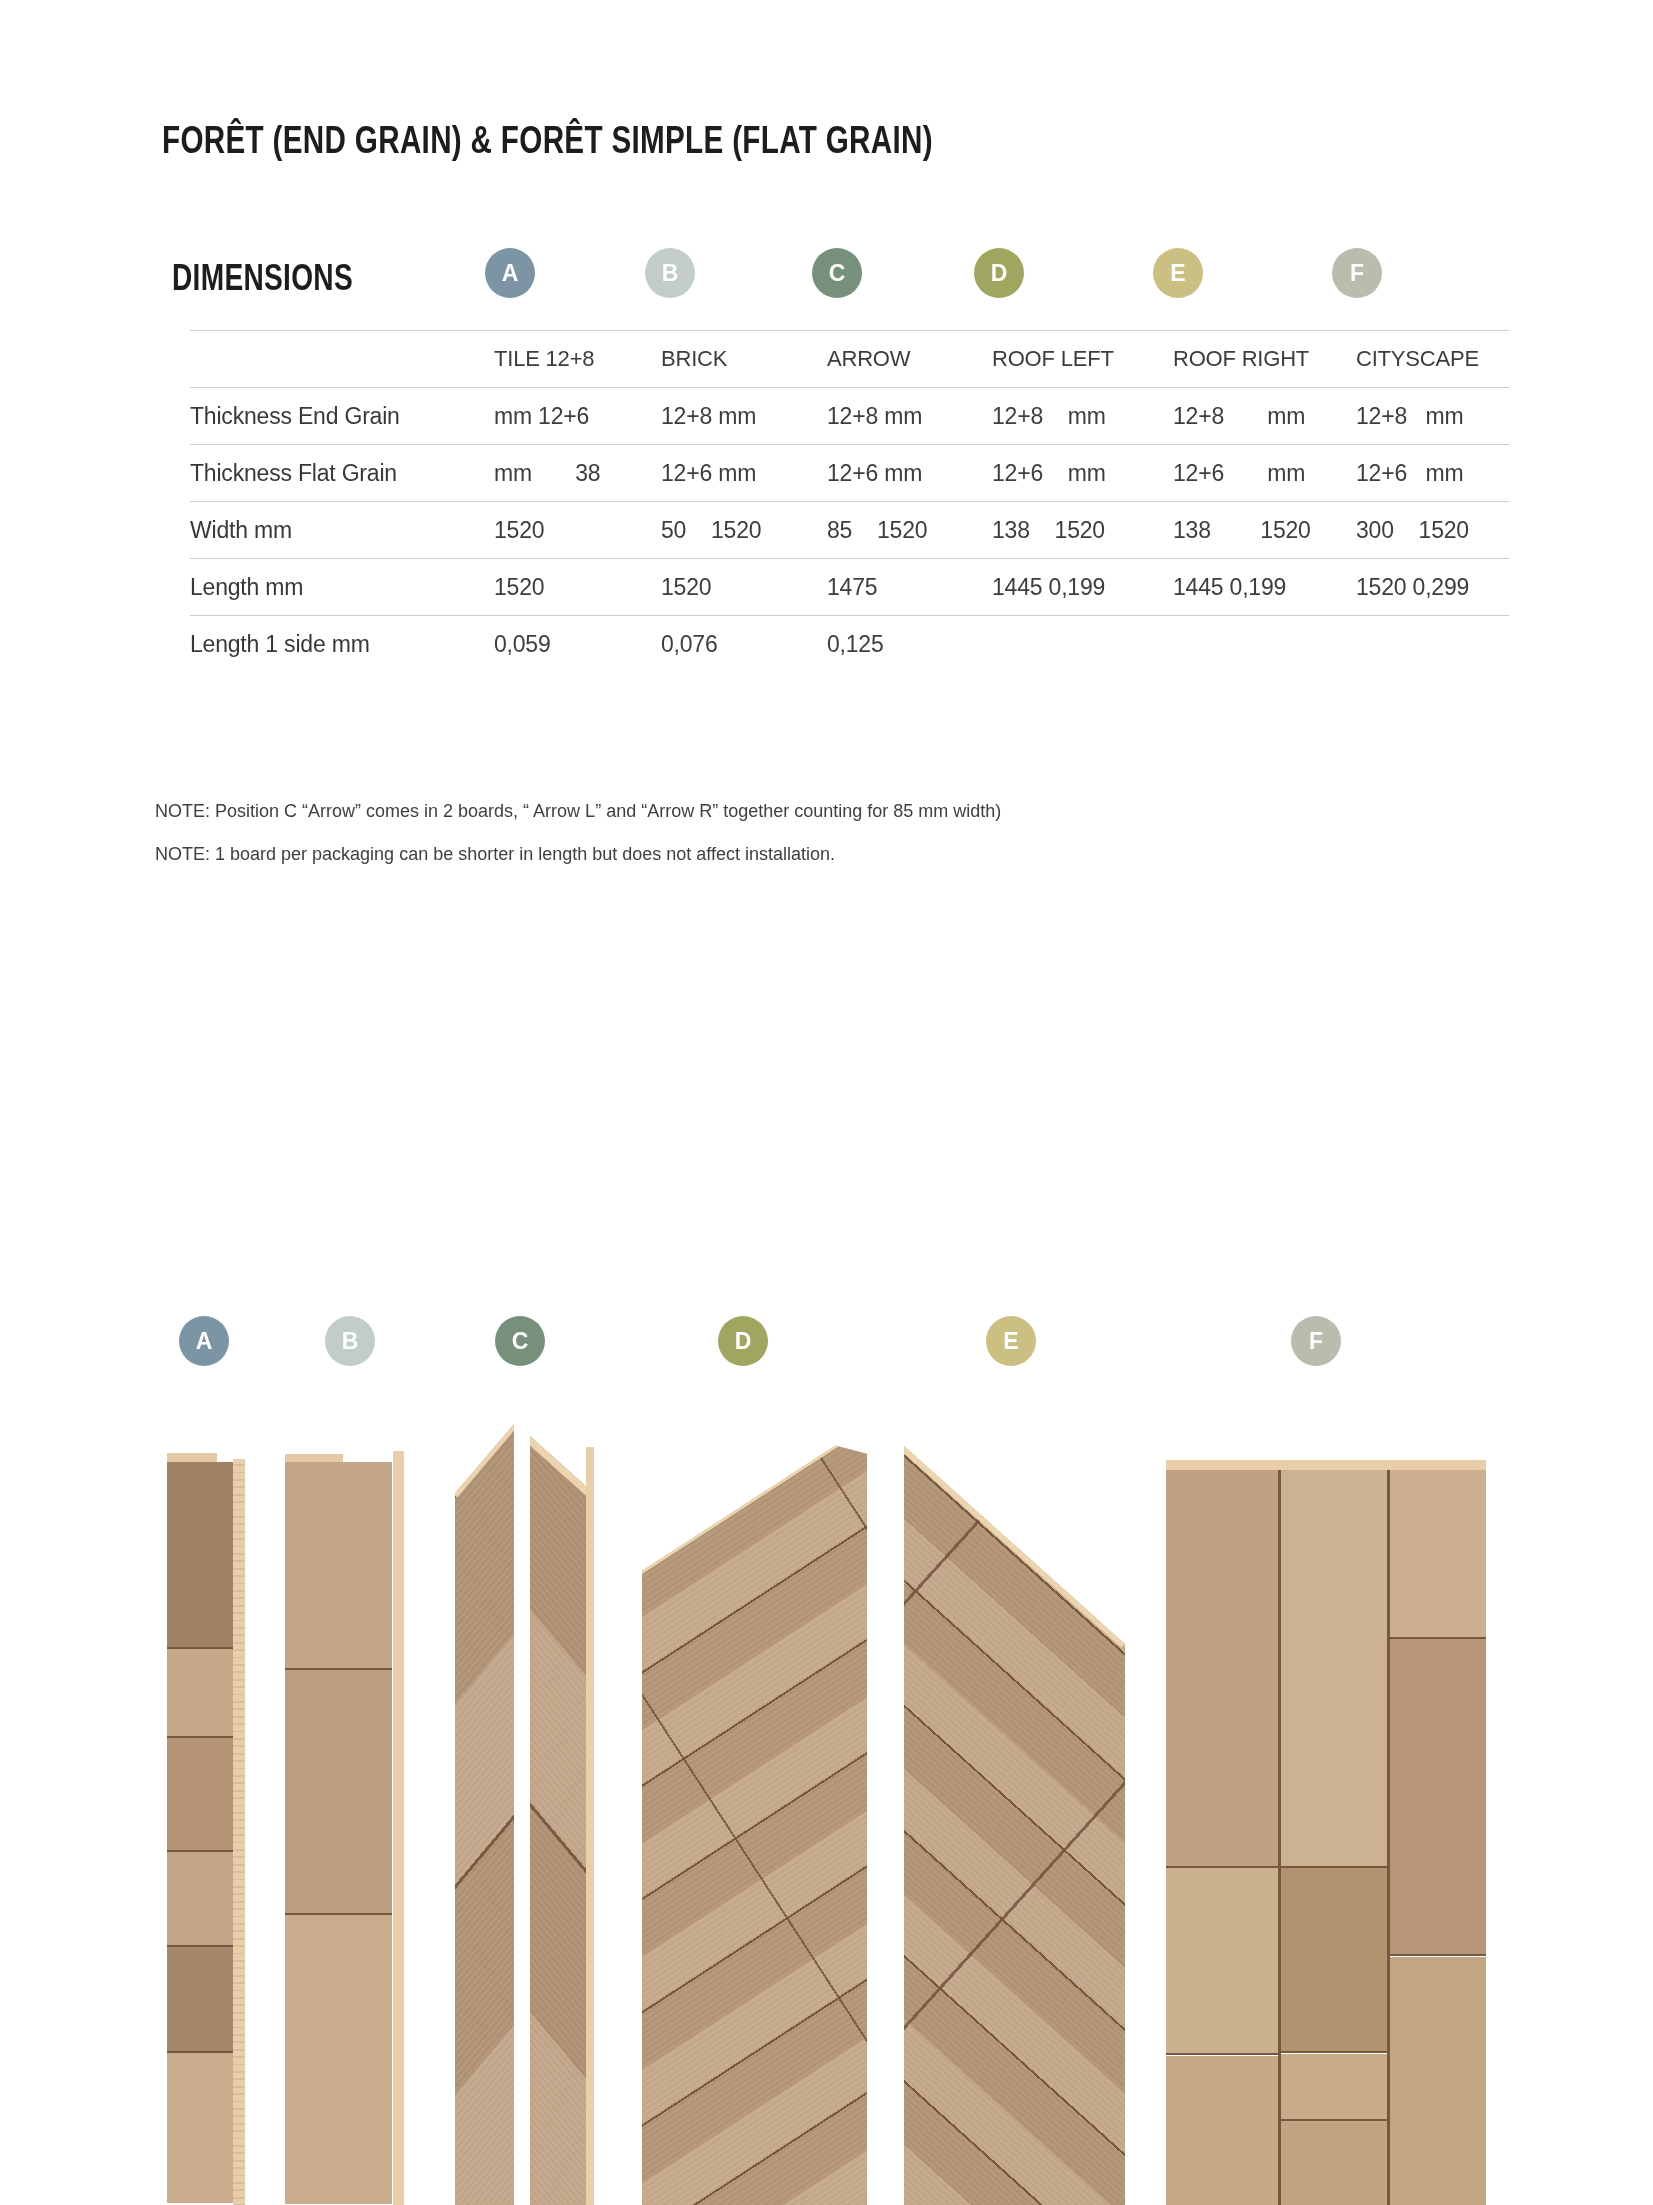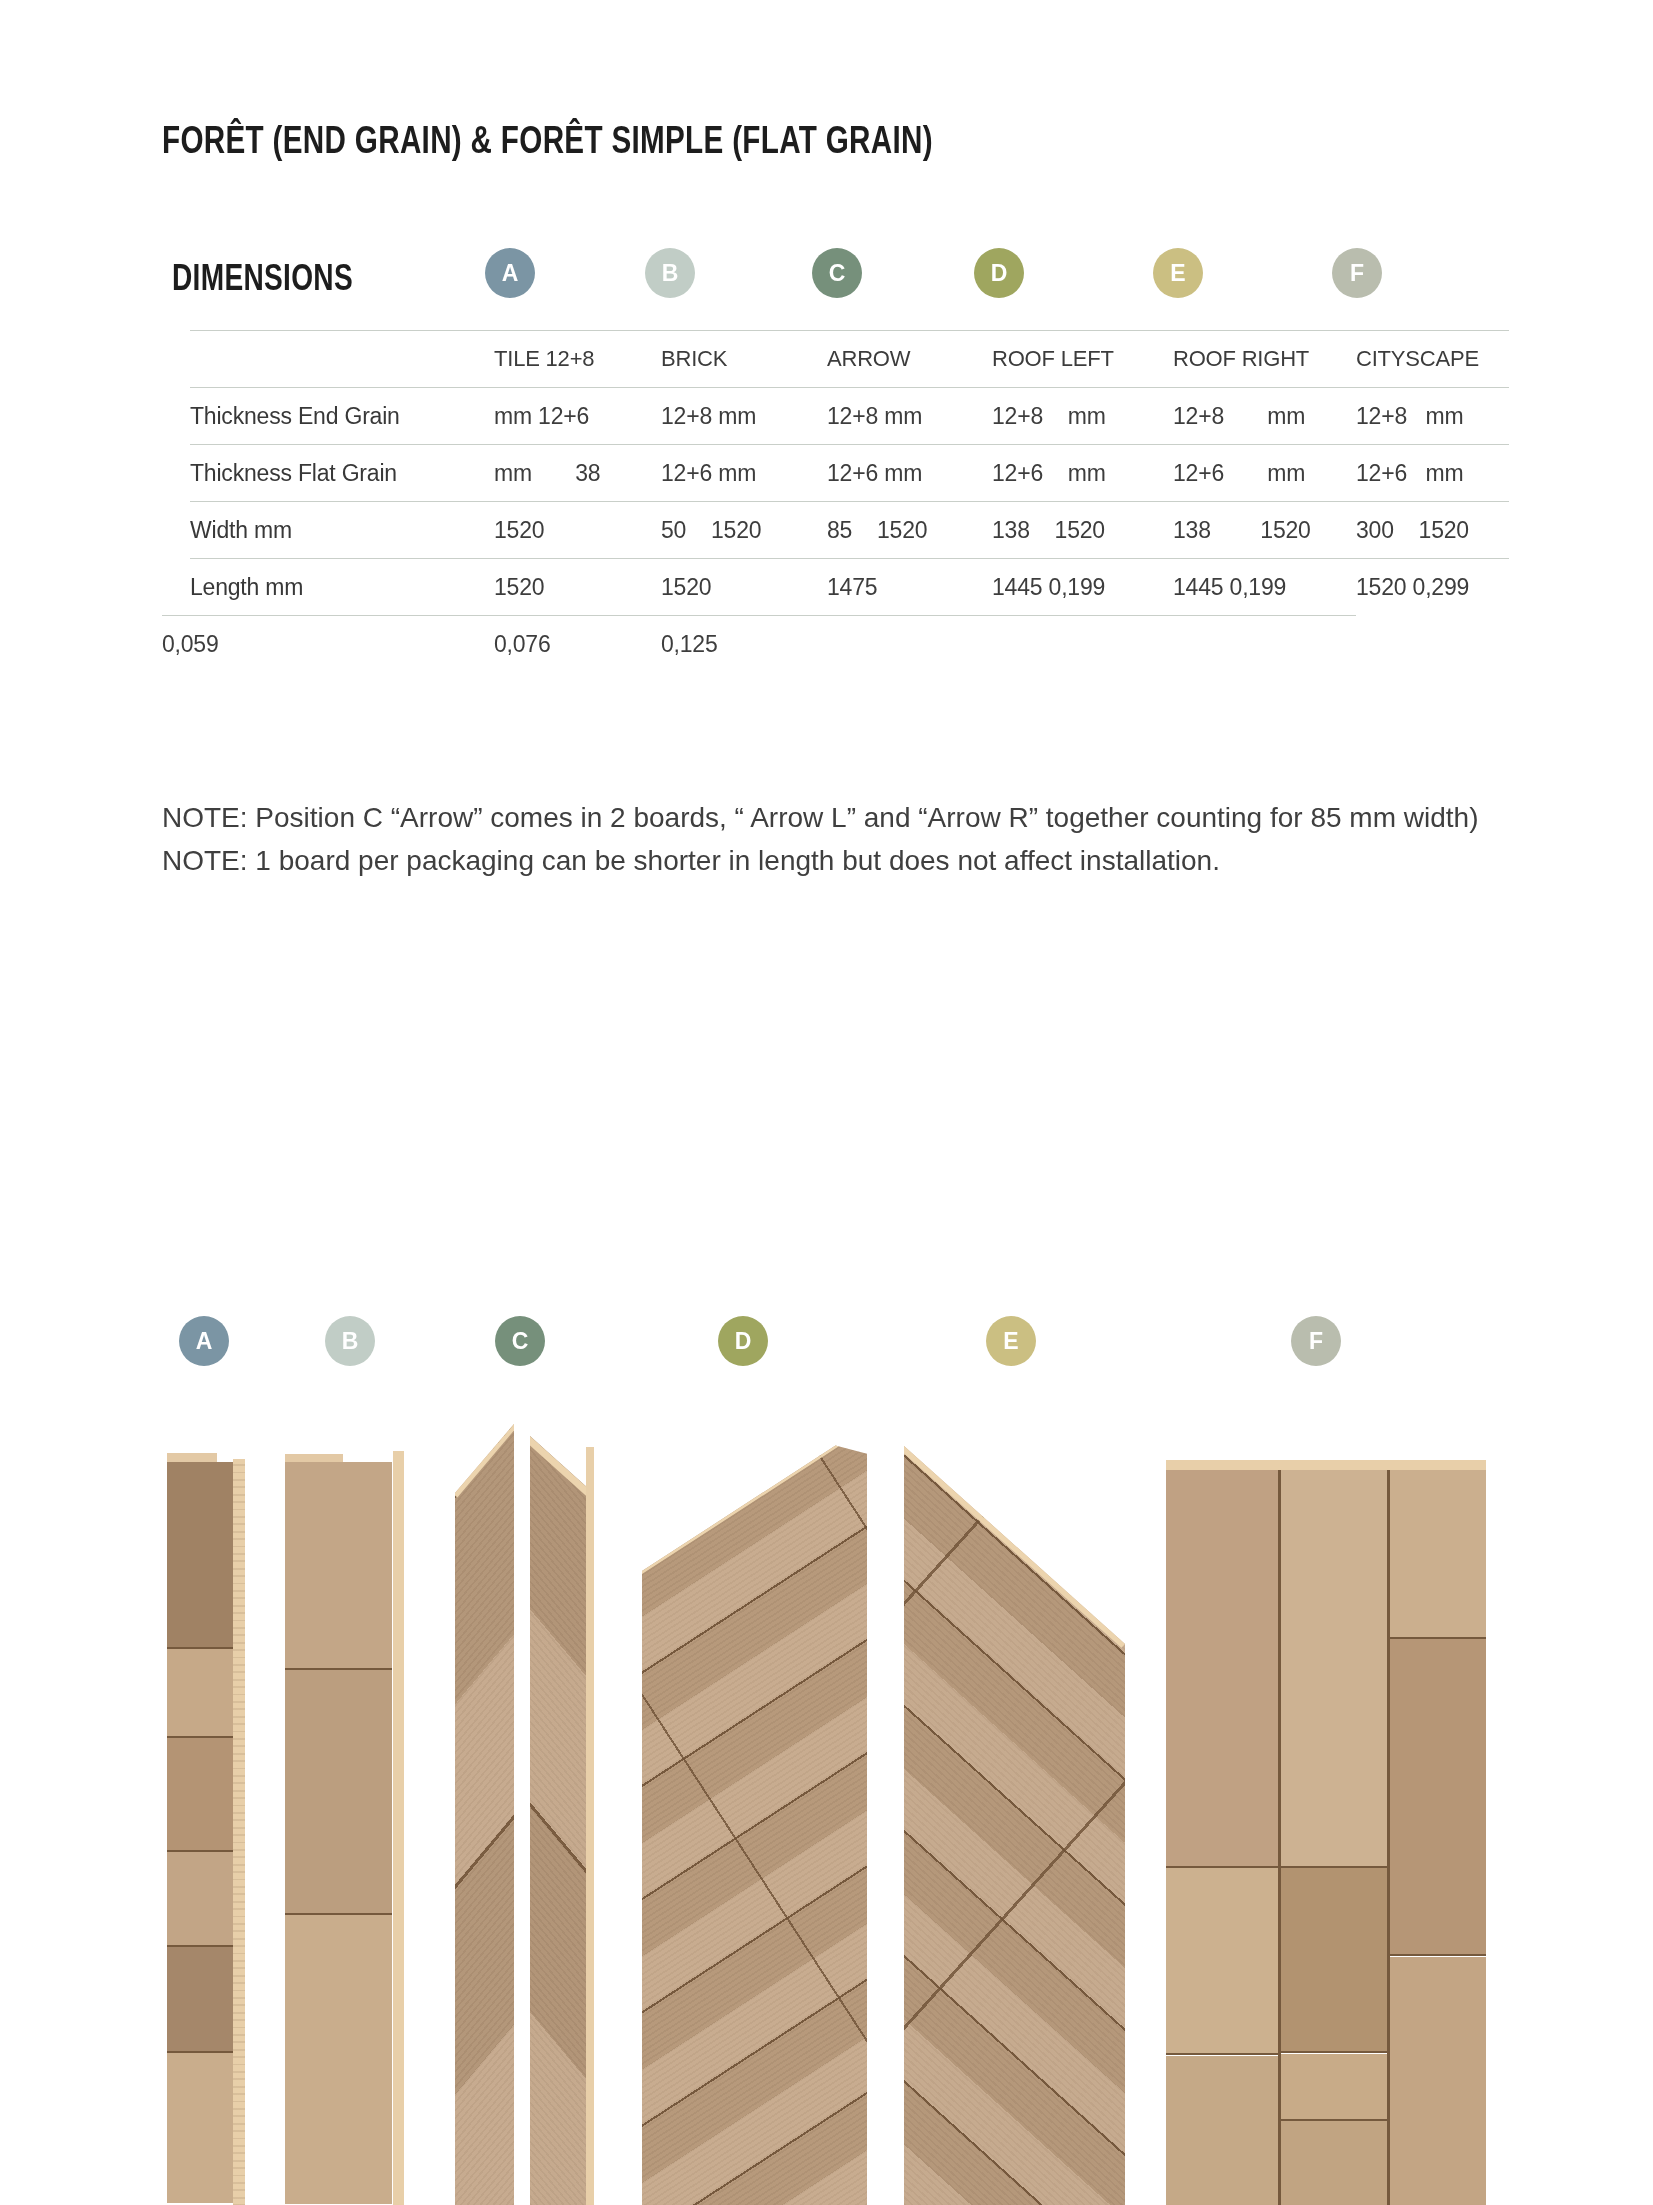--- a/index.html
+++ b/index.html
@@ -18,21 +18,21 @@
   
   #dim-table{position:absolute;left:162px;top:330px;width:1347px;}
   .trow{display:grid;grid-template-columns:332px 167px 166px 165px 181px 183px 153px;}
   .trow .cell{border-top:1.7px solid #c9cfc9;height:56px;display:flex;align-items:center;
               font-size:23px;letter-spacing:-0.2px;white-space:pre;overflow:visible;}
   .trow.last .cell{border-bottom:1.7px solid #c9cfc9;}
   .trow .cell.colname{font-size:22px;color:#3c3c3c;}
   .trow .cell.rowlabel{color:#383838;margin-left:28px;}
 
   
-  .note{position:absolute;left:162px;font-size:28px;color:#3f3f3f;line-height:1.35;white-space:nowrap;}
+  .note{position:absolute;left:155px;font-size:18px;color:#3f3f3f;line-height:1.35;white-space:nowrap;}
 
   
   .wood{position:absolute;}
   .plank{width:100%;border-bottom:2.5px solid #75593d;}
   .plank:last-child{border-bottom:none;}
   .gv{background-image:repeating-linear-gradient(90deg, rgba(104,74,48,0.11) 0 1.7px, transparent 1.7px 5.8px);}
   .gh{background-image:repeating-linear-gradient(0deg, rgba(104,74,48,0.11) 0 1.7px, transparent 1.7px 5.8px);}
 
   .pieceA-main{left:167px;top:1462px;width:66px;height:743px;}
   .pieceA-cap{left:167px;top:1453px;width:50px;height:9px;background:#e3c9a5;}
@@ -143,20 +143,21 @@
       <div class="trow">
         <div class="cell rowlabel">Length mm</div>
         <div class="cell value">1520</div>
         <div class="cell value">1520</div>
         <div class="cell value">1475</div>
         <div class="cell value">1445 0,199</div>
         <div class="cell value">1445 0,199</div>
         <div class="cell value">1520 0,299</div>
       </div>
       <div class="trow">
+        <div class="cell rowlabel">Length 1 side mm</div>
         <div class="cell value">0,059</div>
         <div class="cell value">0,076</div>
         <div class="cell value">0,125</div>
         <div class="cell value"></div>
         <div class="cell value"></div>
         <div class="cell value"></div>
       </div>
     </div>
 
   <div id="notes">

